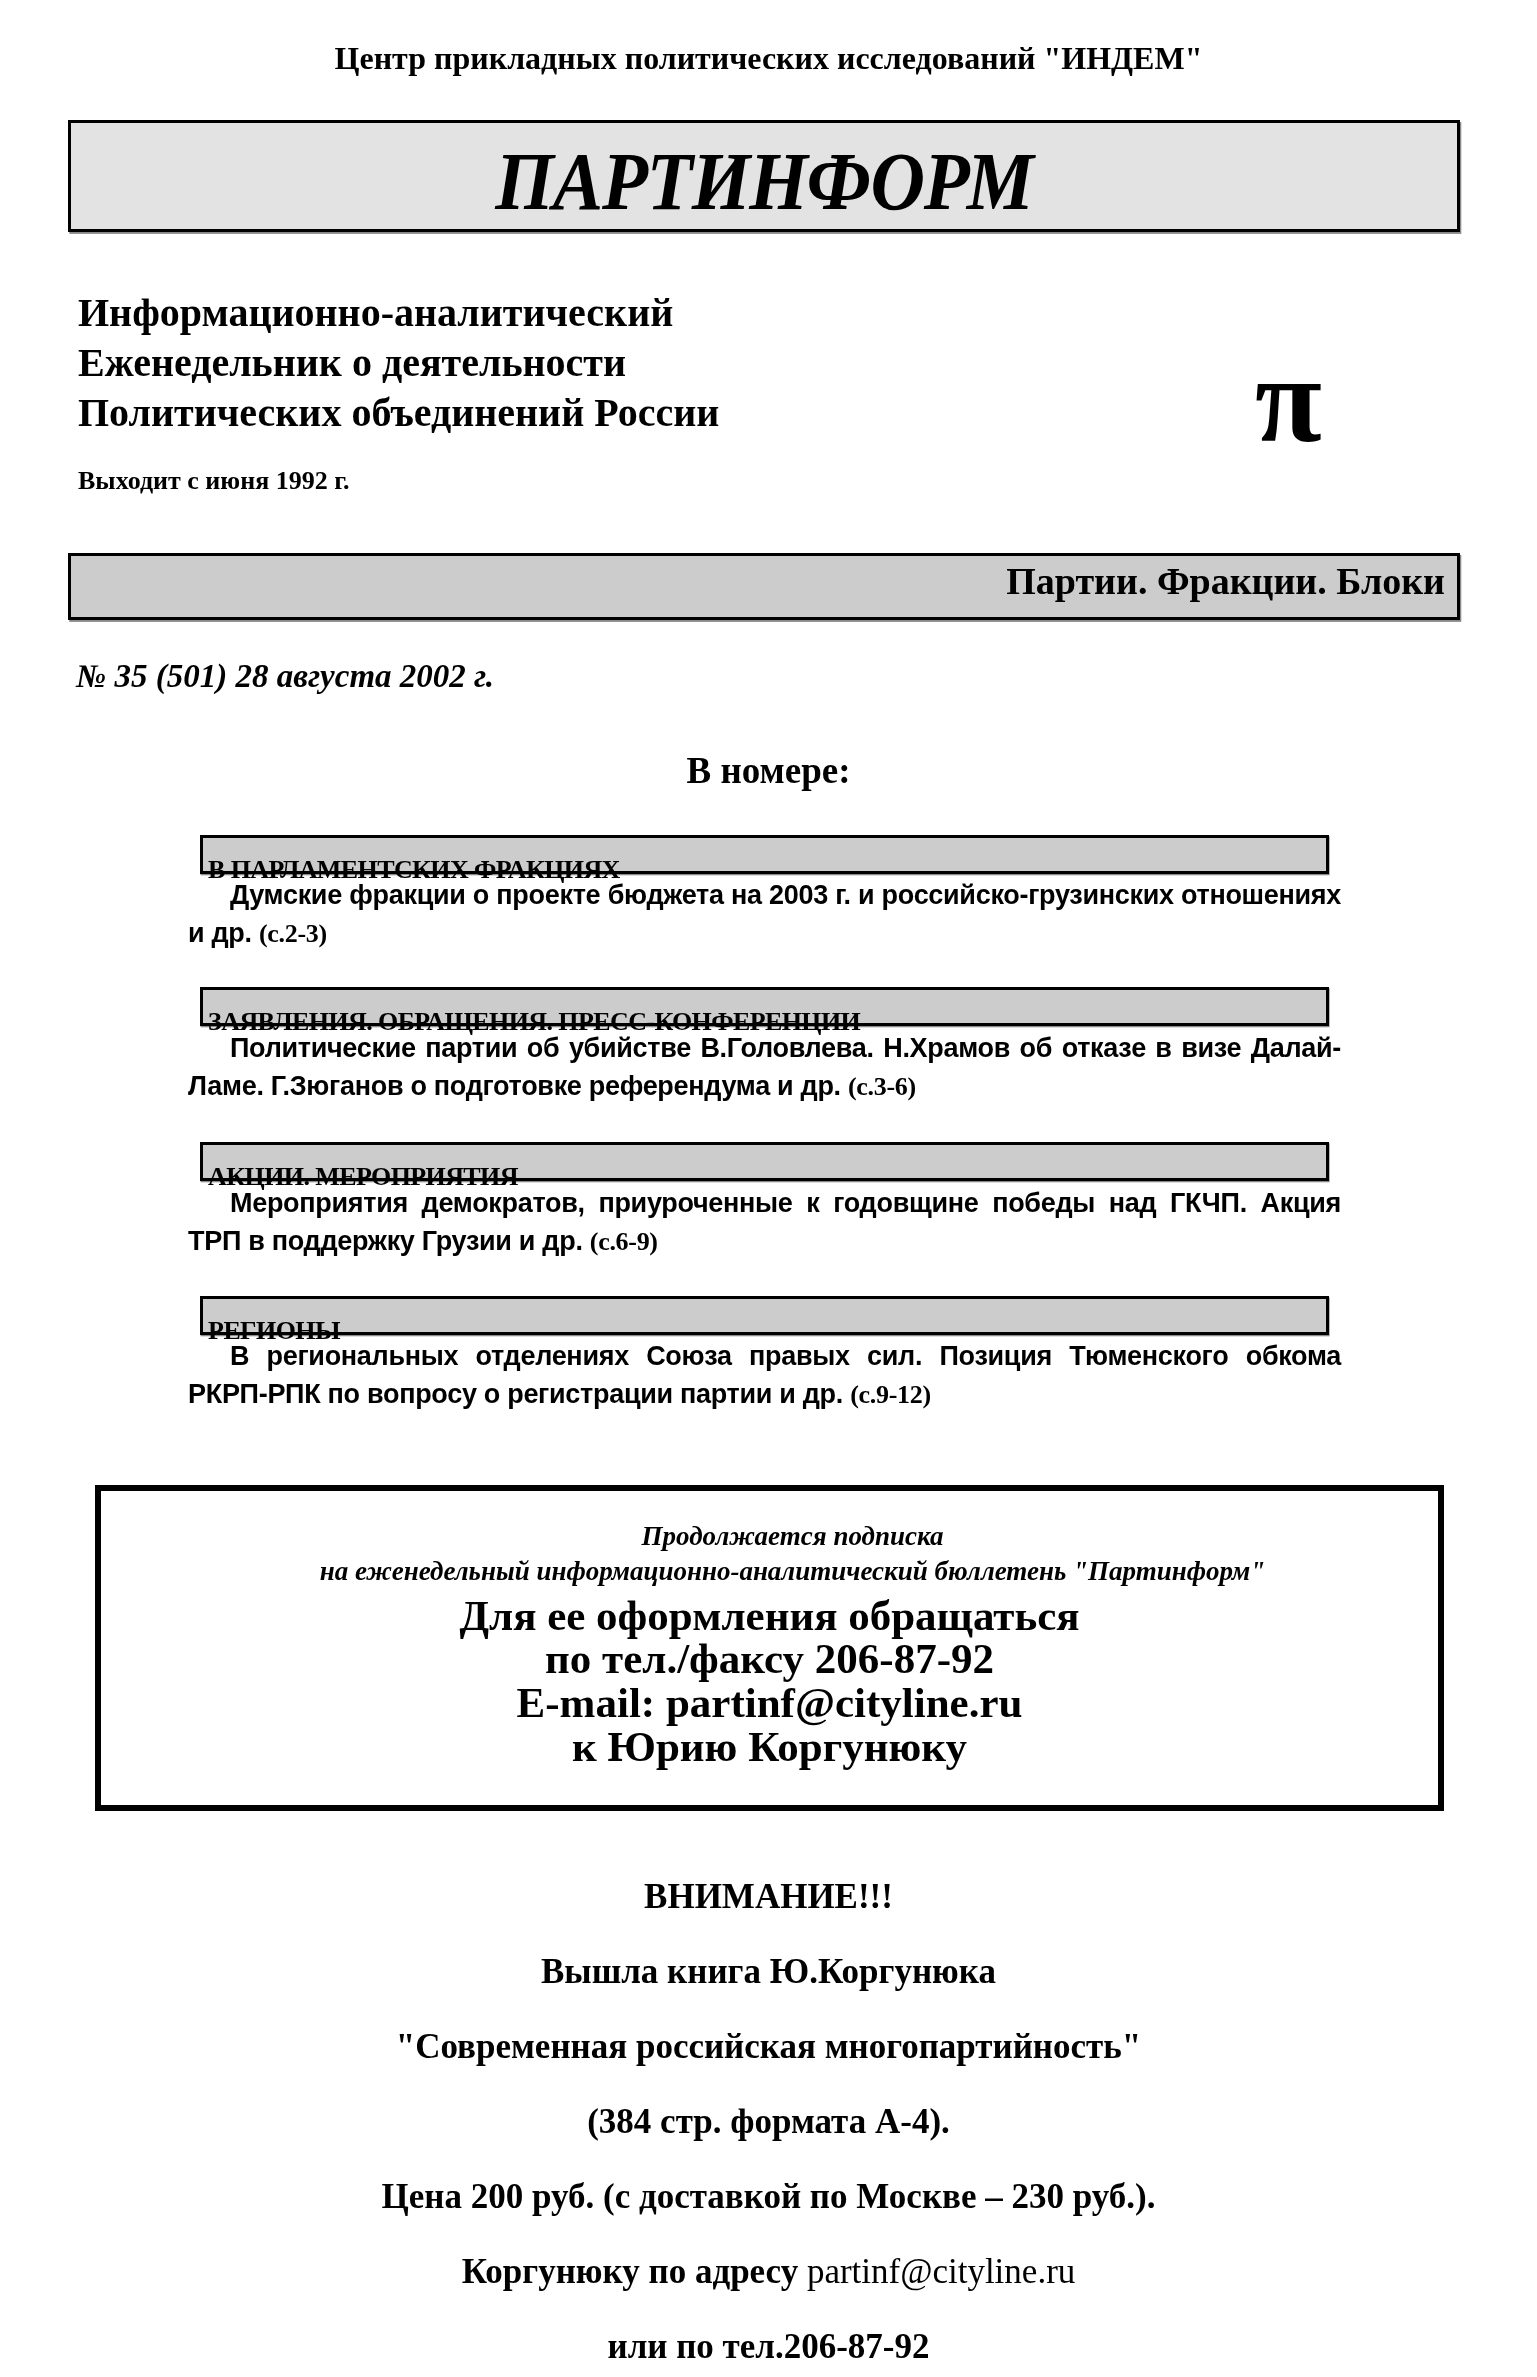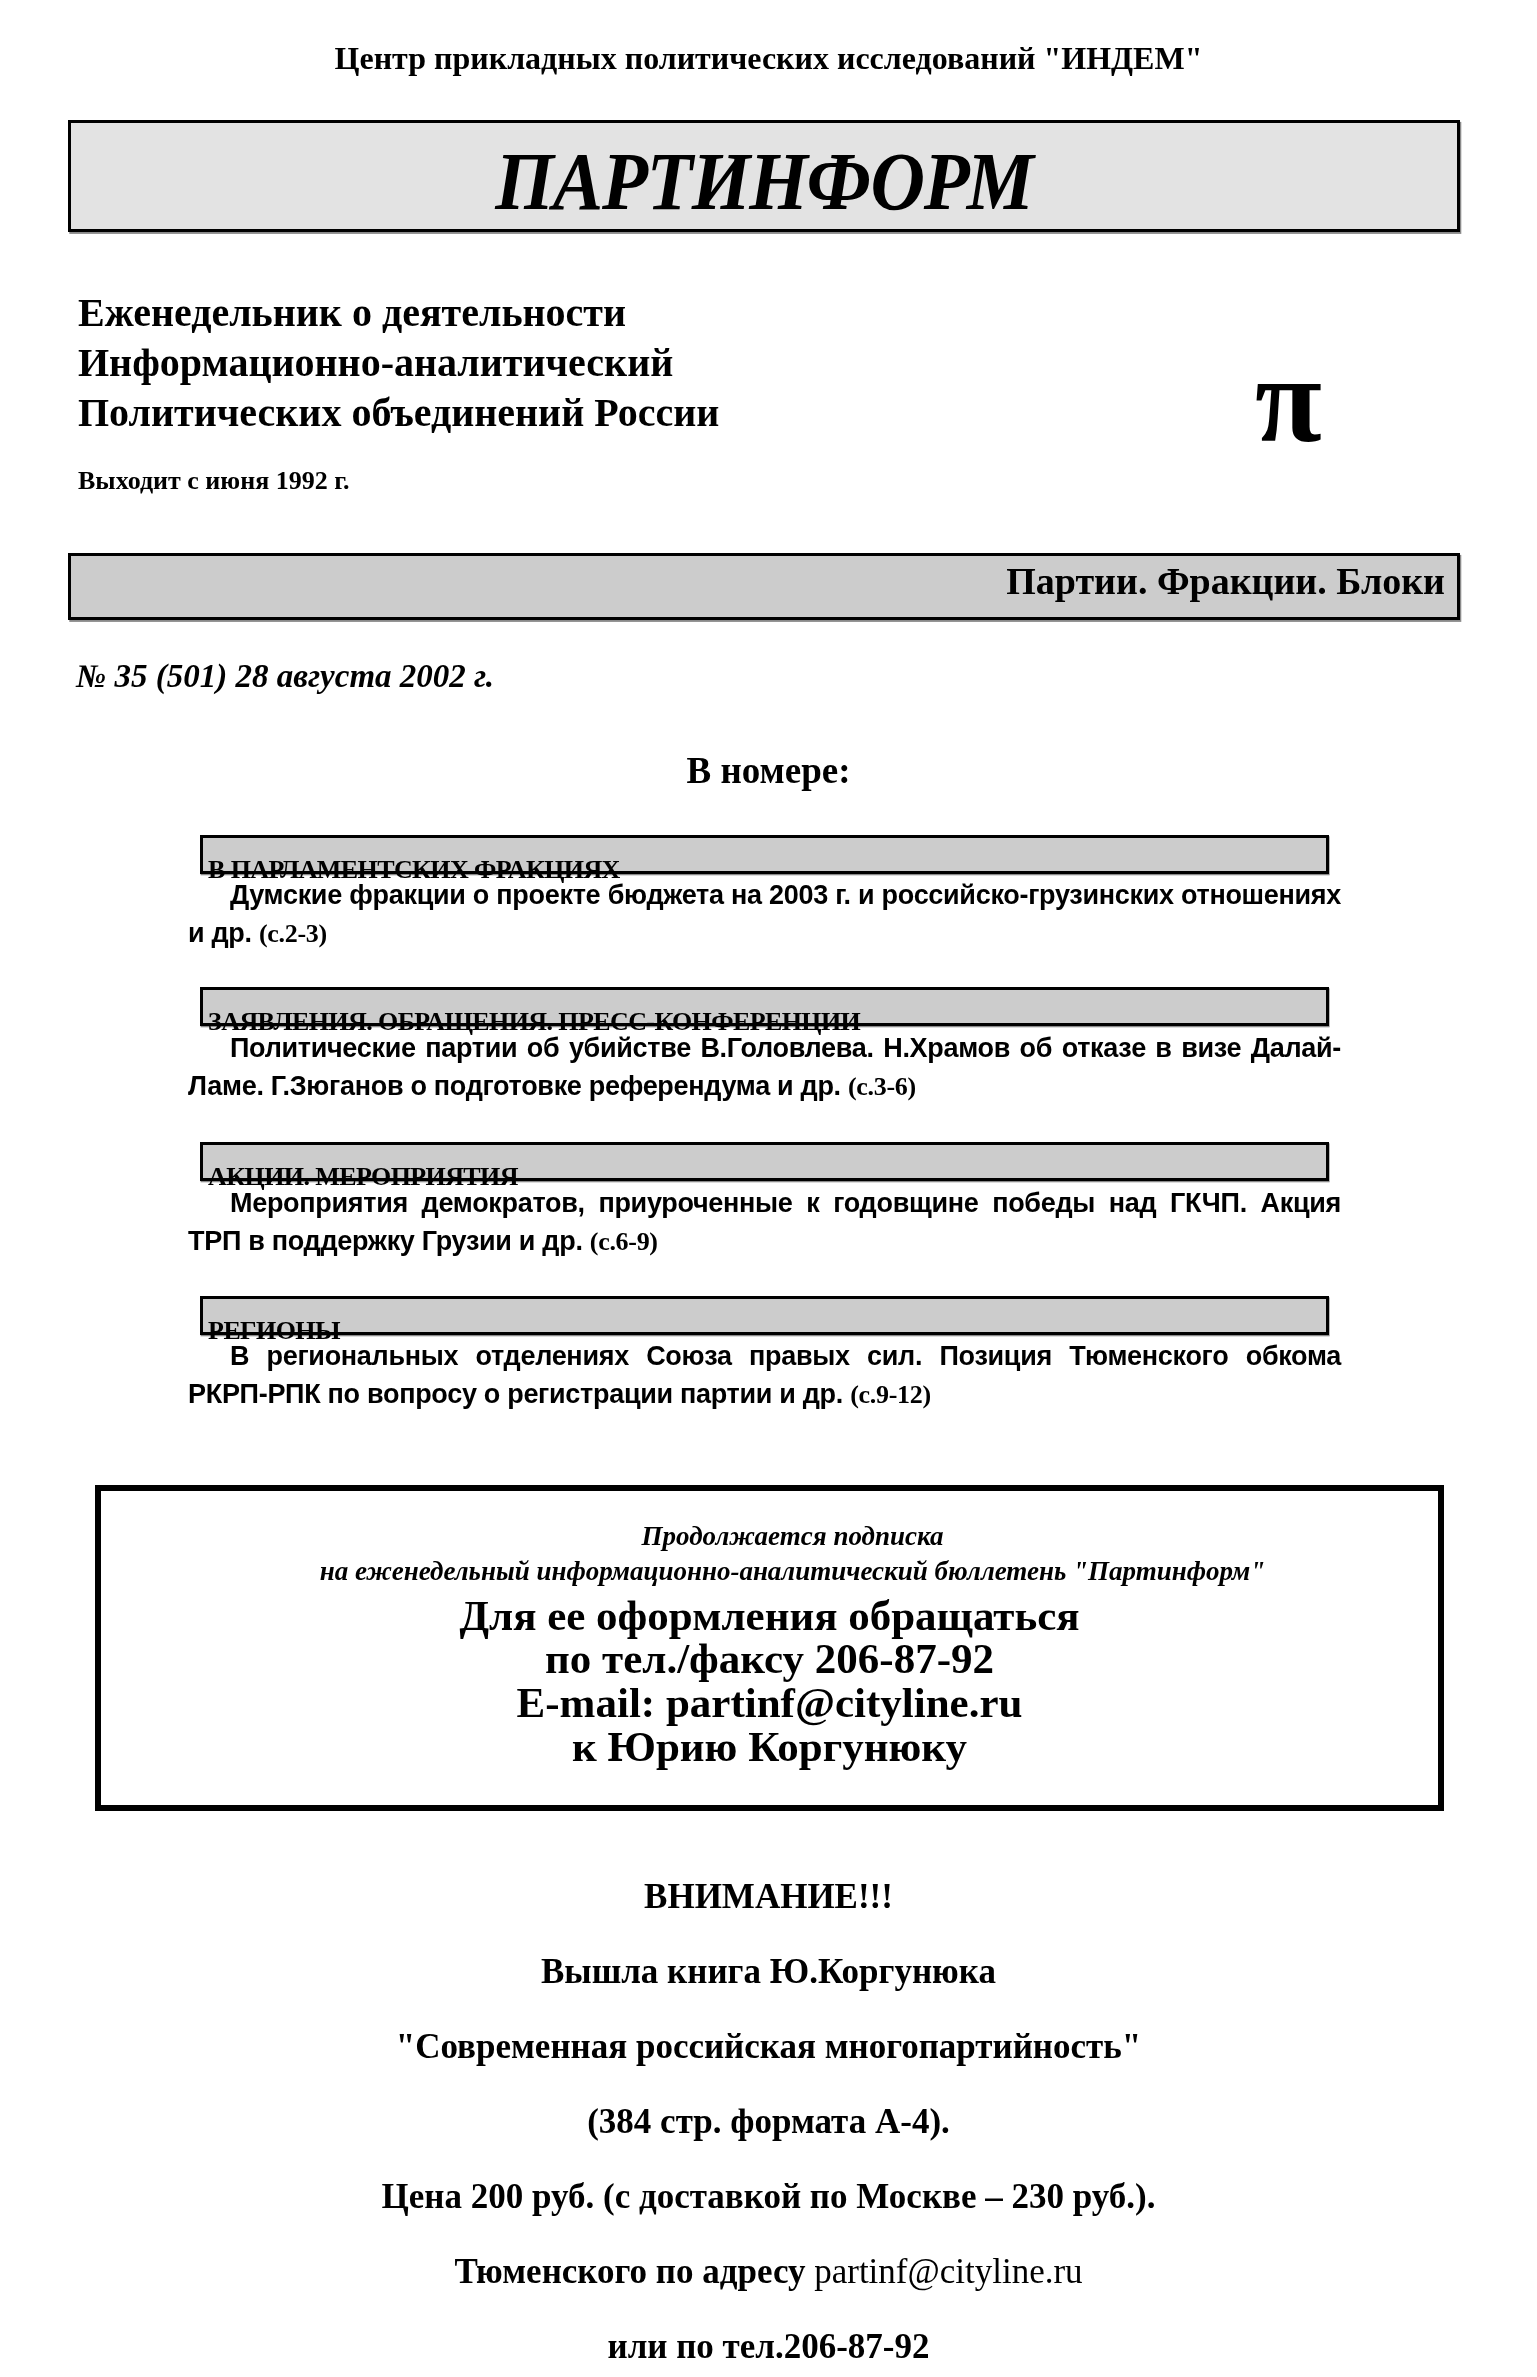--- a/index.html
+++ b/index.html
@@ -54,22 +54,22 @@
 </head>
 <body>
 
 <div class="abs org">Центр прикладных политических исследований "ИНДЕМ"</div>
 
 <div class="abs banner">
   <div class="banner-title">ПАРТИНФОРМ</div>
 </div>
 
 <div class="abs subtitle">
+  <div>Информационно-аналитический</div>
   <div>Еженедельник о деятельности</div>
-  <div>Информационно-аналитический</div>
   <div>Политических объединений России</div>
 </div>
 
 <div class="abs pi">π</div>
 
 <div class="abs since">Выходит с июня 1992 г.</div>
 
 <div class="abs section-bar">
   <div class="section-title">Партии. Фракции. Блоки</div>
 </div>
@@ -118,17 +118,17 @@
   <div class="sub-line sub-bold" style="top:187px;">E-mail: partinf@cityline.ru</div>
   <div class="sub-line sub-bold" style="top:231px;">к Юрию Коргунюку</div>
 </div>
 
 <div class="abs notice">
   <div>ВНИМАНИЕ!!!</div>
   <div>Вышла книга Ю.Коргунюка</div>
   <div>"Современная российская многопартийность"</div>
   <div>(384 стр. формата А-4).</div>
   <div>Цена 200 руб. (с доставкой по Москве – 230 руб.).</div>
-  <div><span>Тюменского по адресу </span><span class="plain">partinf@cityline.ru</span></div>
+  <div><span>Коргунюку по адресу </span><span class="plain">partinf@cityline.ru</span></div>
   <div>или по тел.206-87-92</div>
   <div class="plain">http://www.partinform.ru</div>
 </div>
 
 
 </body></html>

